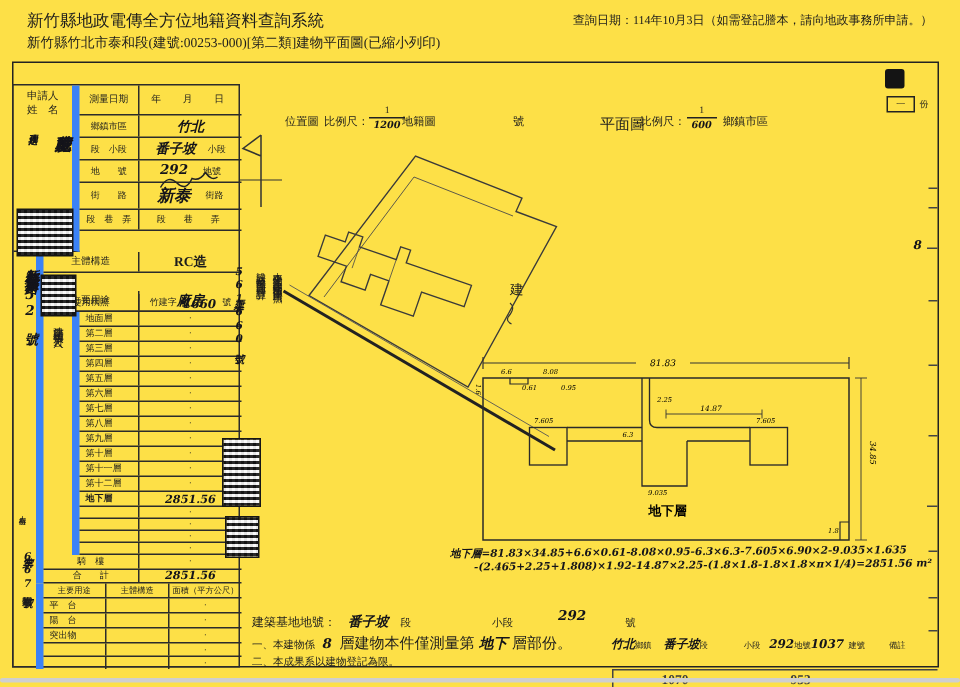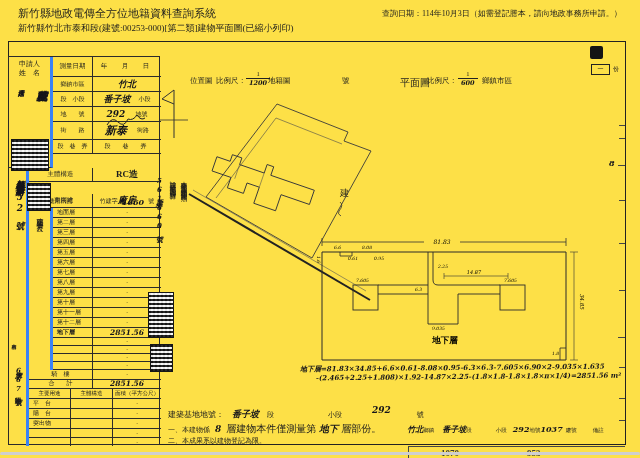--- a/index.html
+++ b/index.html
@@ -1,21 +1,21 @@
 <!DOCTYPE html>
 <html><head>
 <meta charset="utf-8">
 <style>
   *{margin:0;padding:0;box-sizing:border-box}
   html,body{background:#e9e9e9}
   #page{position:relative;width:640px;height:458px;background:#fde047;overflow:hidden;
         font-family:"Liberation Serif","DejaVu Serif",serif;color:#1c1c1c}
   .abs{position:absolute}
   .bb{border-bottom:1px solid #2b2b2b}
-  .br{border-right:3px solid #3b82f6}
+  .br{border-right:5px solid #3b82f6}
   .row{display:flex;align-items:stretch}
   .lab{border-right:1px solid #2b2b2b;display:flex;align-items:center;justify-content:center;text-align:center}
   .val{flex:1;display:flex;align-items:center;justify-content:center;position:relative}
   .hw{font-family:"DejaVu Serif",serif;font-style:italic;font-weight:600;color:#14141a}
   .vt{writing-mode:vertical-rl;text-orientation:upright}
   .qr{border:1px solid #161616;background:
       repeating-linear-gradient(0deg,rgba(20,20,20,.9) 0 2px,rgba(250,250,250,.9) 2px 4px),
       repeating-linear-gradient(90deg,#1a1a1a 0 2px,#f3f3f3 2px 4px)}
   .frow{flex:1;display:flex;border-bottom:1px solid #2b2b2b}
   .flab{width:40px;border-right:1px solid #2b2b2b;display:flex;align-items:center;padding-left:4px;font-size:6px}

